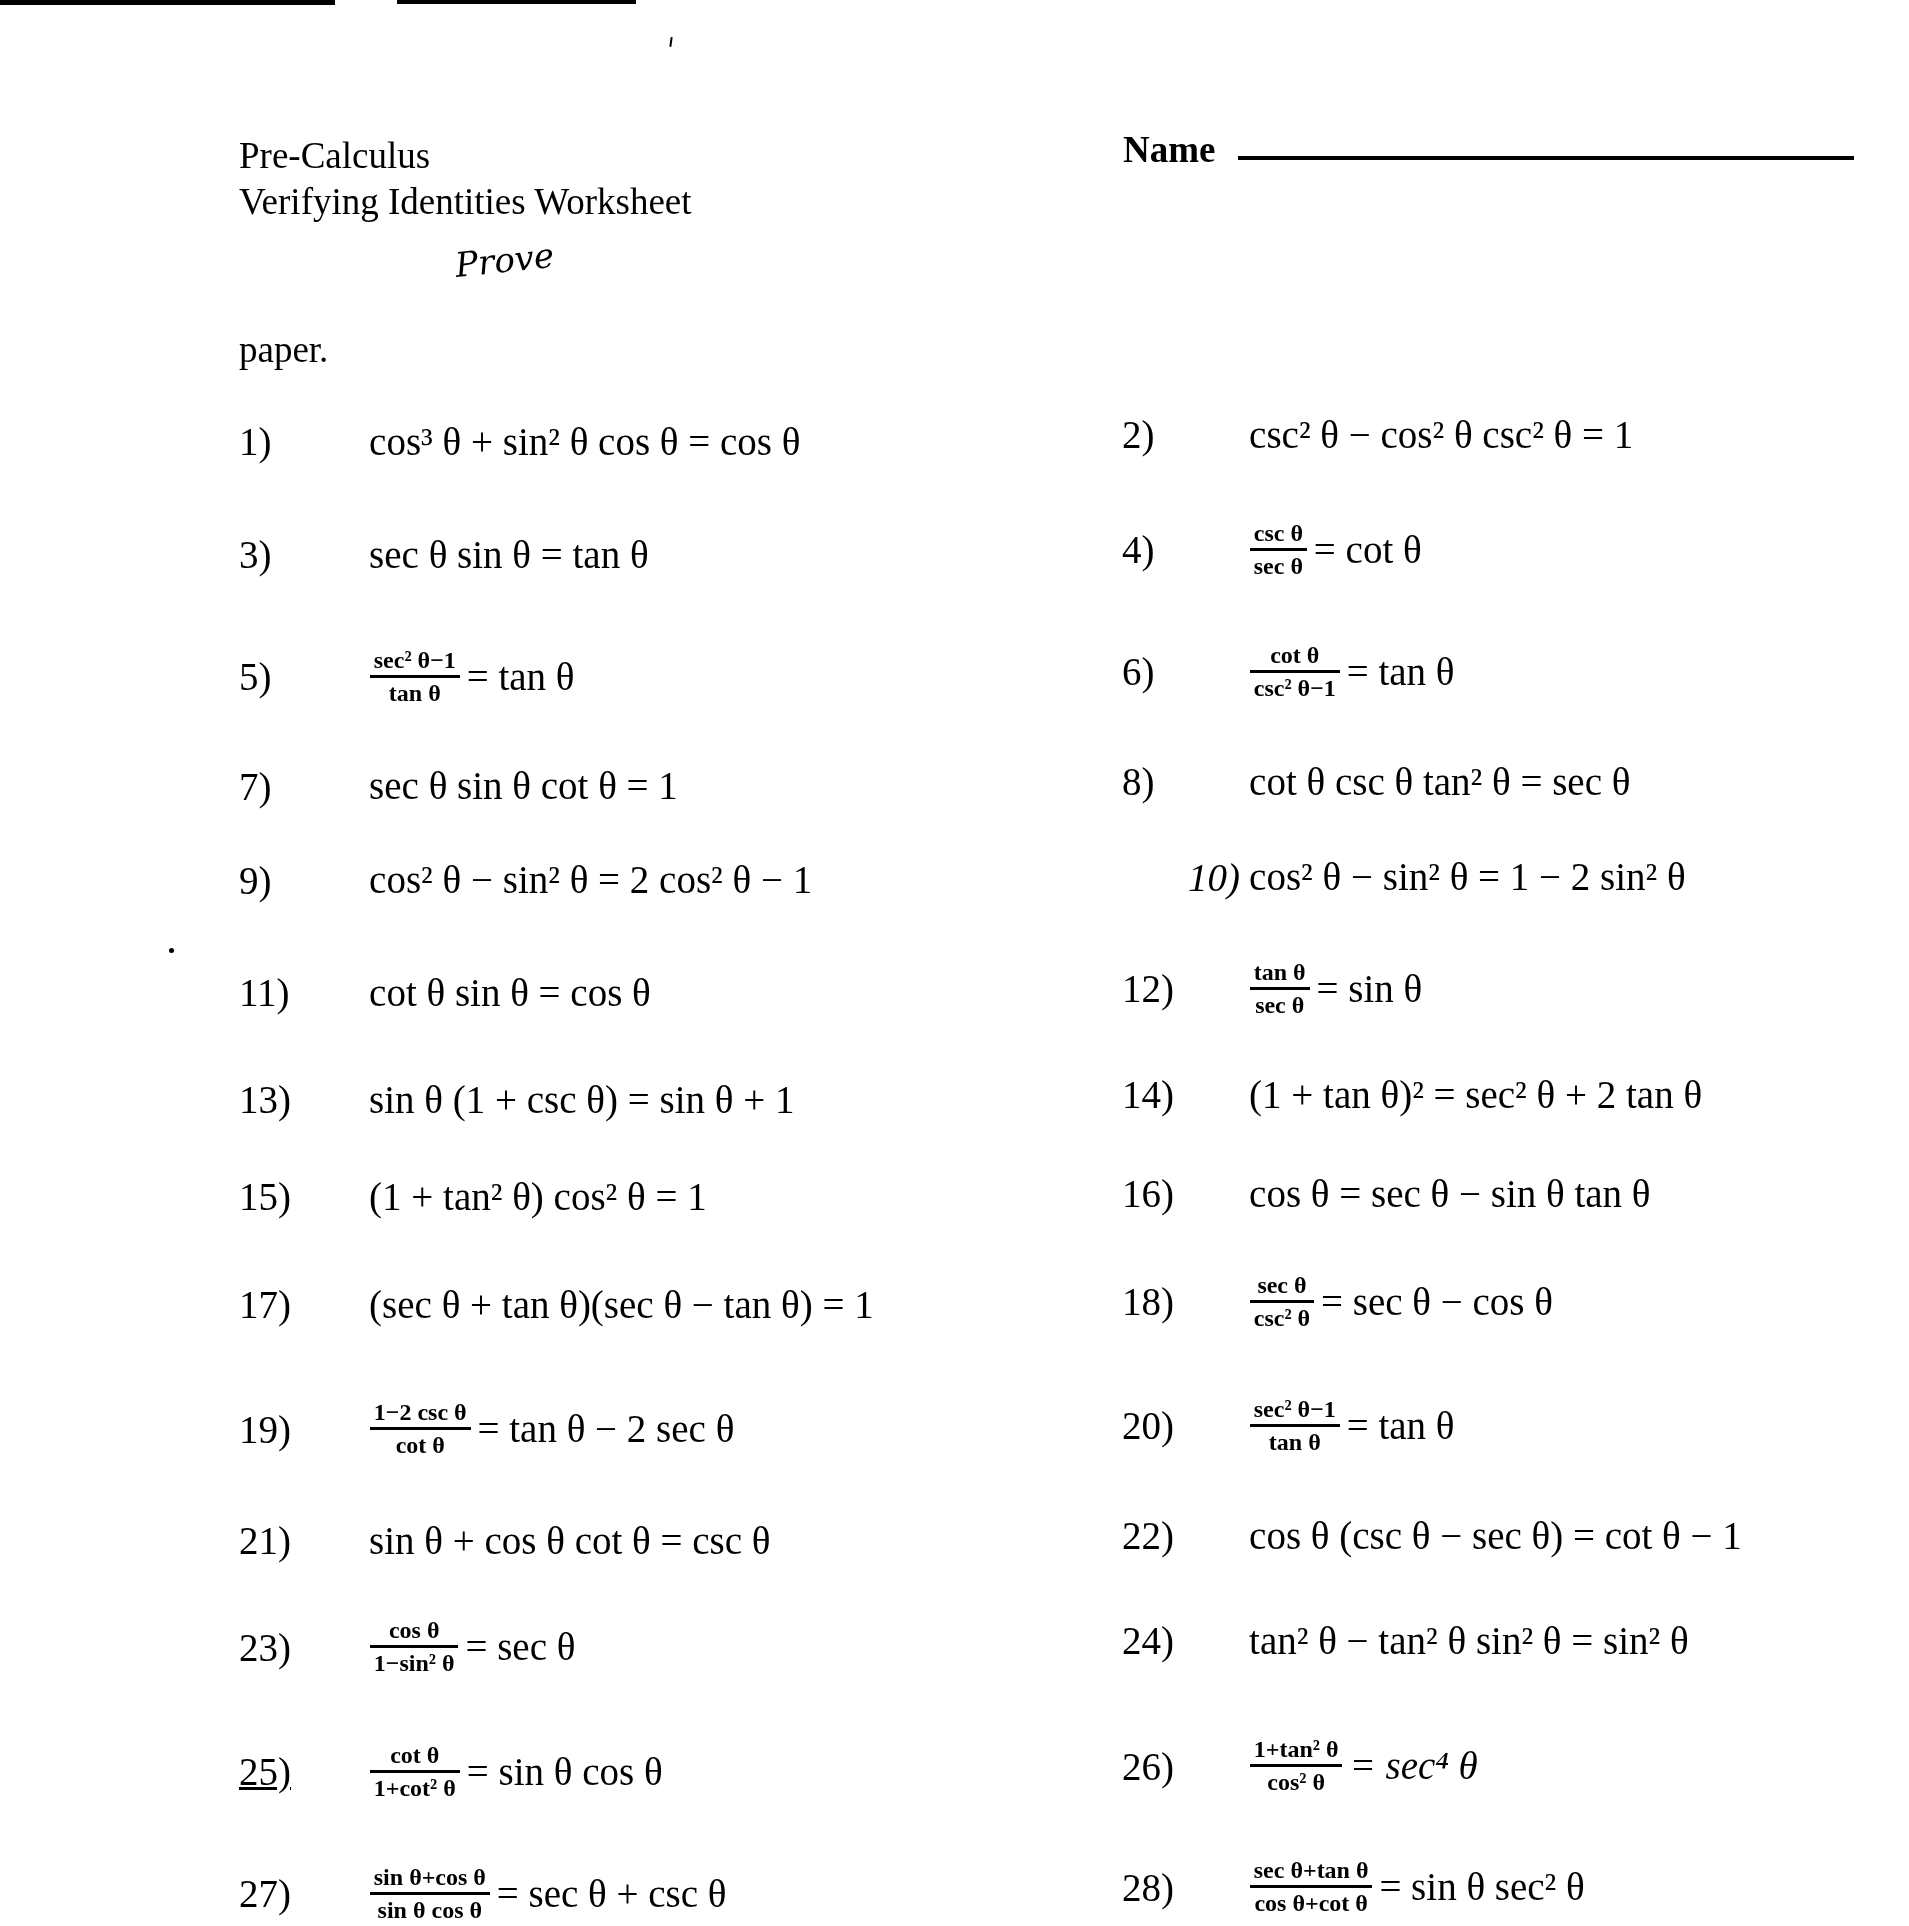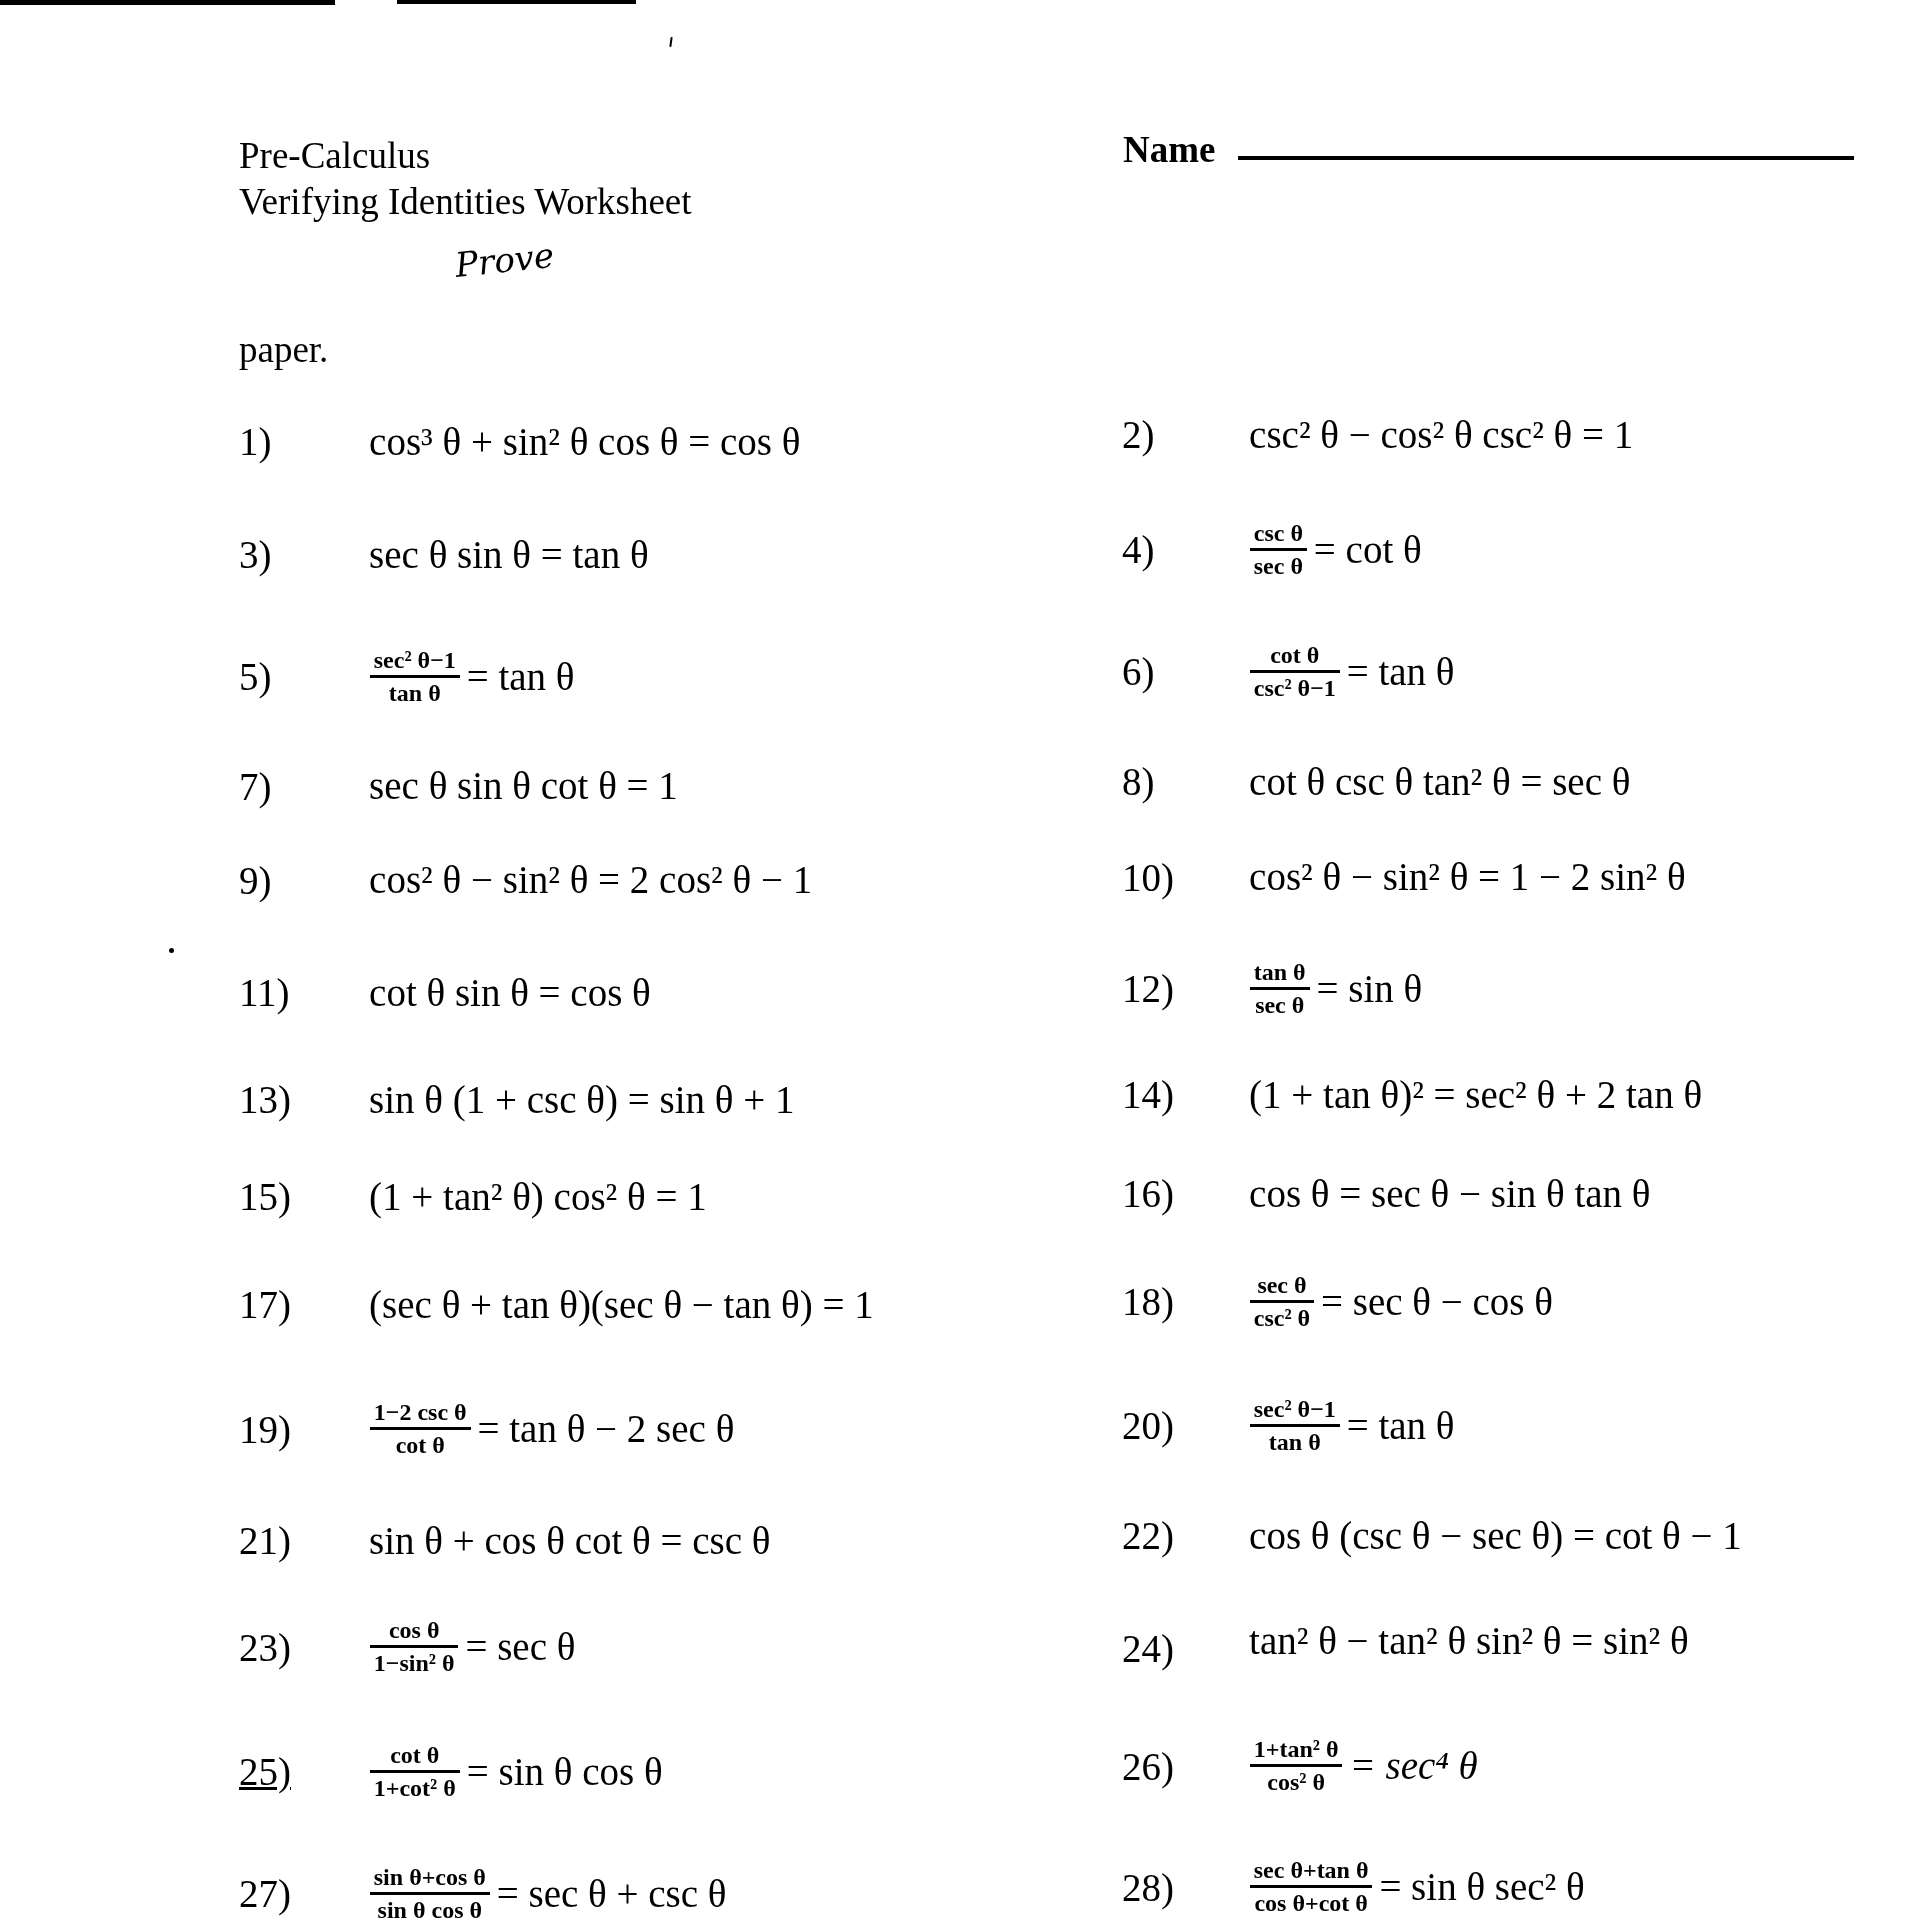--- a/index.html
+++ b/index.html
@@ -84,21 +84,21 @@
         <span style="margin: 0px 3.1px;">sec θ sin θ cot θ = 1</span>
       </div>
       <div class="num" style="left: 1122px; top: 762px;">8)</div>
       <div class="expr" style="left: 1246px; top: 739px; height: 85px;">
         <span style="margin: 0px 3.1px;">cot θ csc θ tan² θ = sec θ</span>
       </div>
       <div class="num" style="left: 239px; top: 861px;">9)</div>
       <div class="expr" style="left: 366px; top: 837px; height: 85px;">
         <span style="margin: 0px 3.1px;">cos² θ − sin² θ = 2 cos² θ − 1</span>
       </div>
-      <div class="num" style="left: 1122px; top: 858px;">10)</div>
+      <div class="num" style="left: 1188px; top: 858px; font-style: italic;">10)</div>
       <div class="expr" style="left: 1246px; top: 834px; height: 85px;">
         <span style="margin: 0px 3.1px;">cos² θ − sin² θ = 1 − 2 sin² θ</span>
       </div>
       <div class="num" style="left: 239px; top: 973px;">11)</div>
       <div class="expr" style="left: 366px; top: 950px; height: 85px;">
         <span style="margin: 0px 3.1px;">cot θ sin θ = cos θ</span>
       </div>
       <div class="num" style="left: 1122px; top: 969px;">12)</div>
       <div class="expr" style="left: 1246px; top: 946px; height: 85px;">
         <span class="frac">
@@ -165,21 +165,21 @@
       </div>
       <div class="num" style="left: 239px; top: 1628px;">23)</div>
       <div class="expr" style="left: 366px; top: 1604px; height: 85px;">
         <span class="frac">
           <span class="n">cos θ</span>
           <span class="bar"></span>
           <span class="d">1−sin² θ</span>
         </span>
         <span style="margin: 0px 3.1px;">= sec θ</span>
       </div>
-      <div class="num" style="left: 1122px; top: 1621px; margin-top: 8px;">24)</div>
+      <div class="num" style="left: 1122px; top: 1621px;">24)</div>
       <div class="expr" style="left: 1246px; top: 1598px; height: 85px;">
         <span style="margin: 0px 3.1px;">tan² θ − tan² θ sin² θ = sin² θ</span>
       </div>
       <div class="num" style="left: 239px; top: 1752px; text-decoration: underline;">25)</div>
       <div class="expr" style="left: 366px; top: 1729px; height: 85px;">
         <span class="frac">
           <span class="n">cot θ</span>
           <span class="bar"></span>
           <span class="d">1+cot² θ</span>
         </span>

